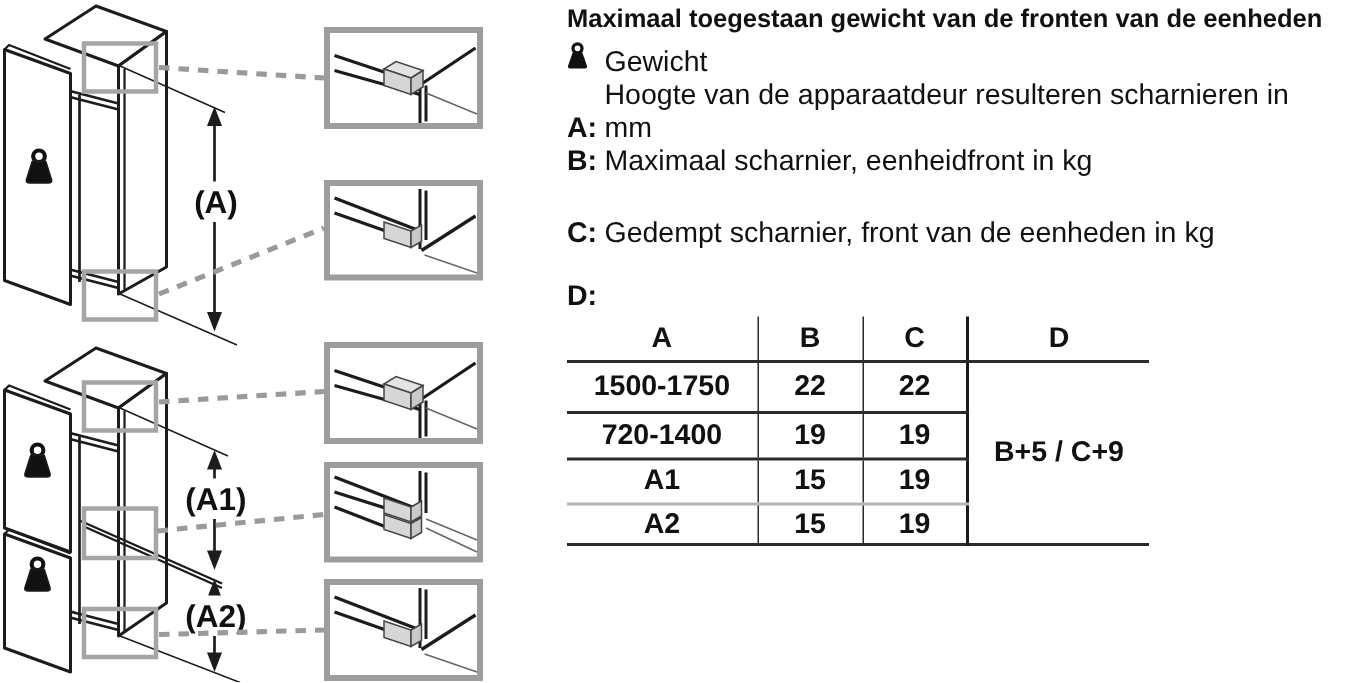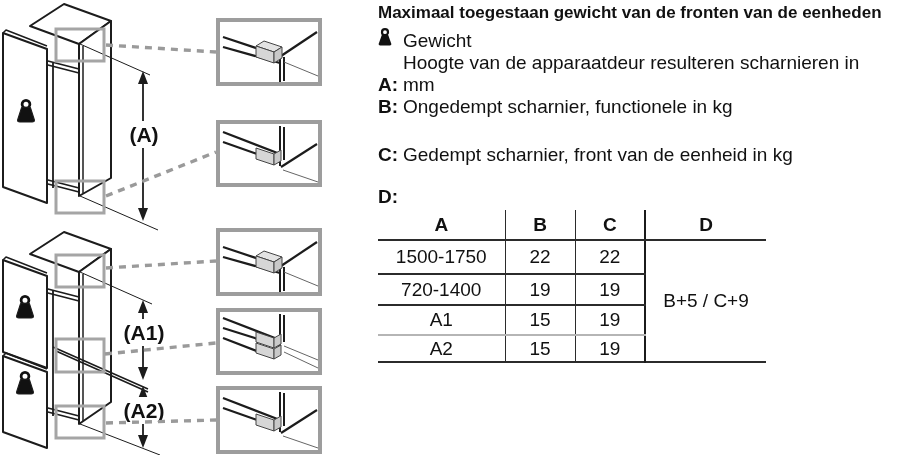--- a/index.html
+++ b/index.html
@@ -17,21 +17,21 @@
   .lrow .term{font-weight:bold;width:25px;flex:0 0 25px;}
   .lrow .def{flex:1;}
   .lrow.rowA .def{max-width:478px;}
   .lrow.rowC{margin-top:26px;}
   .lrow.rowD{margin-top:20px;}
   .lrow.rowD .def{max-width:462px;}
   .wicon{display:inline-block;width:14px;height:19px;margin-top:2px;}
   
   table.limits{border-collapse:collapse;table-layout:fixed;width:388px;margin-top:2px;
                font-size:19px;border-bottom:2px solid #2b2b2b;}
-  table.limits th,table.limits td{padding:0;text-align:center;vertical-align:middle;font-weight:normal;}
+  table.limits th,table.limits td{padding:0;text-align:center;vertical-align:middle;font-weight:bold;}
   table.limits th{font-weight:bold;height:29px;border-bottom:2px solid #2b2b2b;}
   .col-a{width:127px;} .col-b{width:70px;} .col-c{width:70px;} .col-d{width:121px;}
   th.col-a,td.col-a,th.col-b,td.col-b{border-right:1.6px solid #2b2b2b;}
   th.col-c,td.col-c{border-right:2.4px solid #1b1b1b;}
   tr.r1 td{height:32px;} tr.r2 td{height:29px;} tr.r3 td{height:28px;} tr.r4 td{height:25px;}
   tr.r1 td.rb,tr.r2 td.rb{border-bottom:2px solid #2b2b2b;}
   tr.r3 td.rb{border-bottom:2px solid #b5b5b5;}
   td.acell-bold{font-weight:bold;margin-top:41px;}
 </style>
 </head>
@@ -218,25 +218,25 @@
           </svg>
         </span>
         <span class="def">Gewicht</span>
       </div>
       <div class="lrow rowA">
         <span class="term">A:</span>
         <span class="def">Hoogte van de apparaatdeur resulteren scharnieren in mm</span>
       </div>
       <div class="lrow">
         <span class="term">B:</span>
-        <span class="def">Ongedempt scharnier, functionele in kg</span>
+        <span class="def">Maximaal scharnier, eenheidfront in kg</span>
       </div>
       <div class="lrow rowC">
         <span class="term">C:</span>
-        <span class="def">Gedempt scharnier, front van de eenheid in kg</span>
+        <span class="def">Gedempt scharnier, front van de eenheden in kg</span>
       </div>
       <div class="lrow rowD">
         <span class="term">D:</span>
       </div>
     </div>
 
     <table class="limits">
       <colgroup>
         <col class="col-a">
           <col class="col-b">

